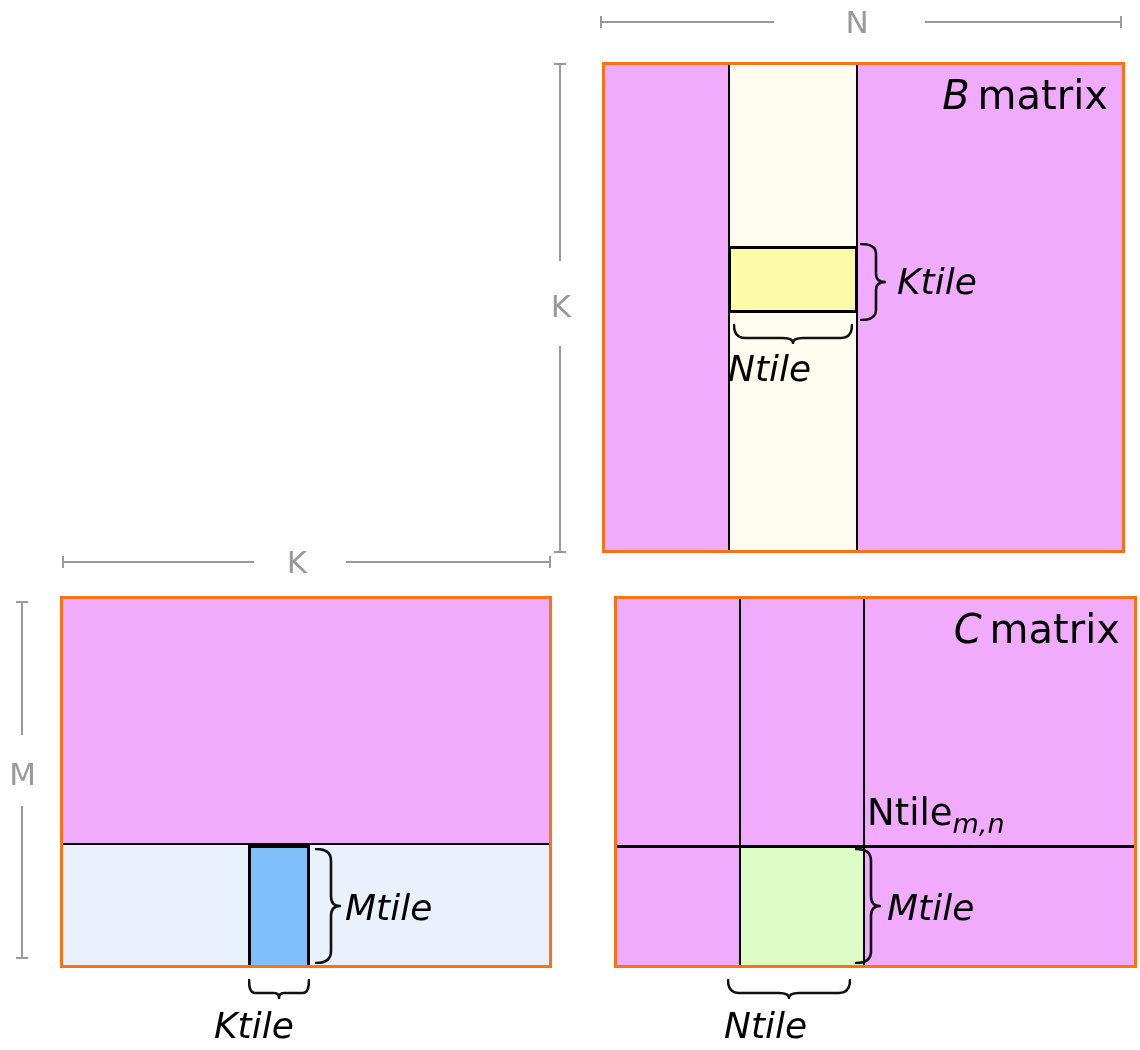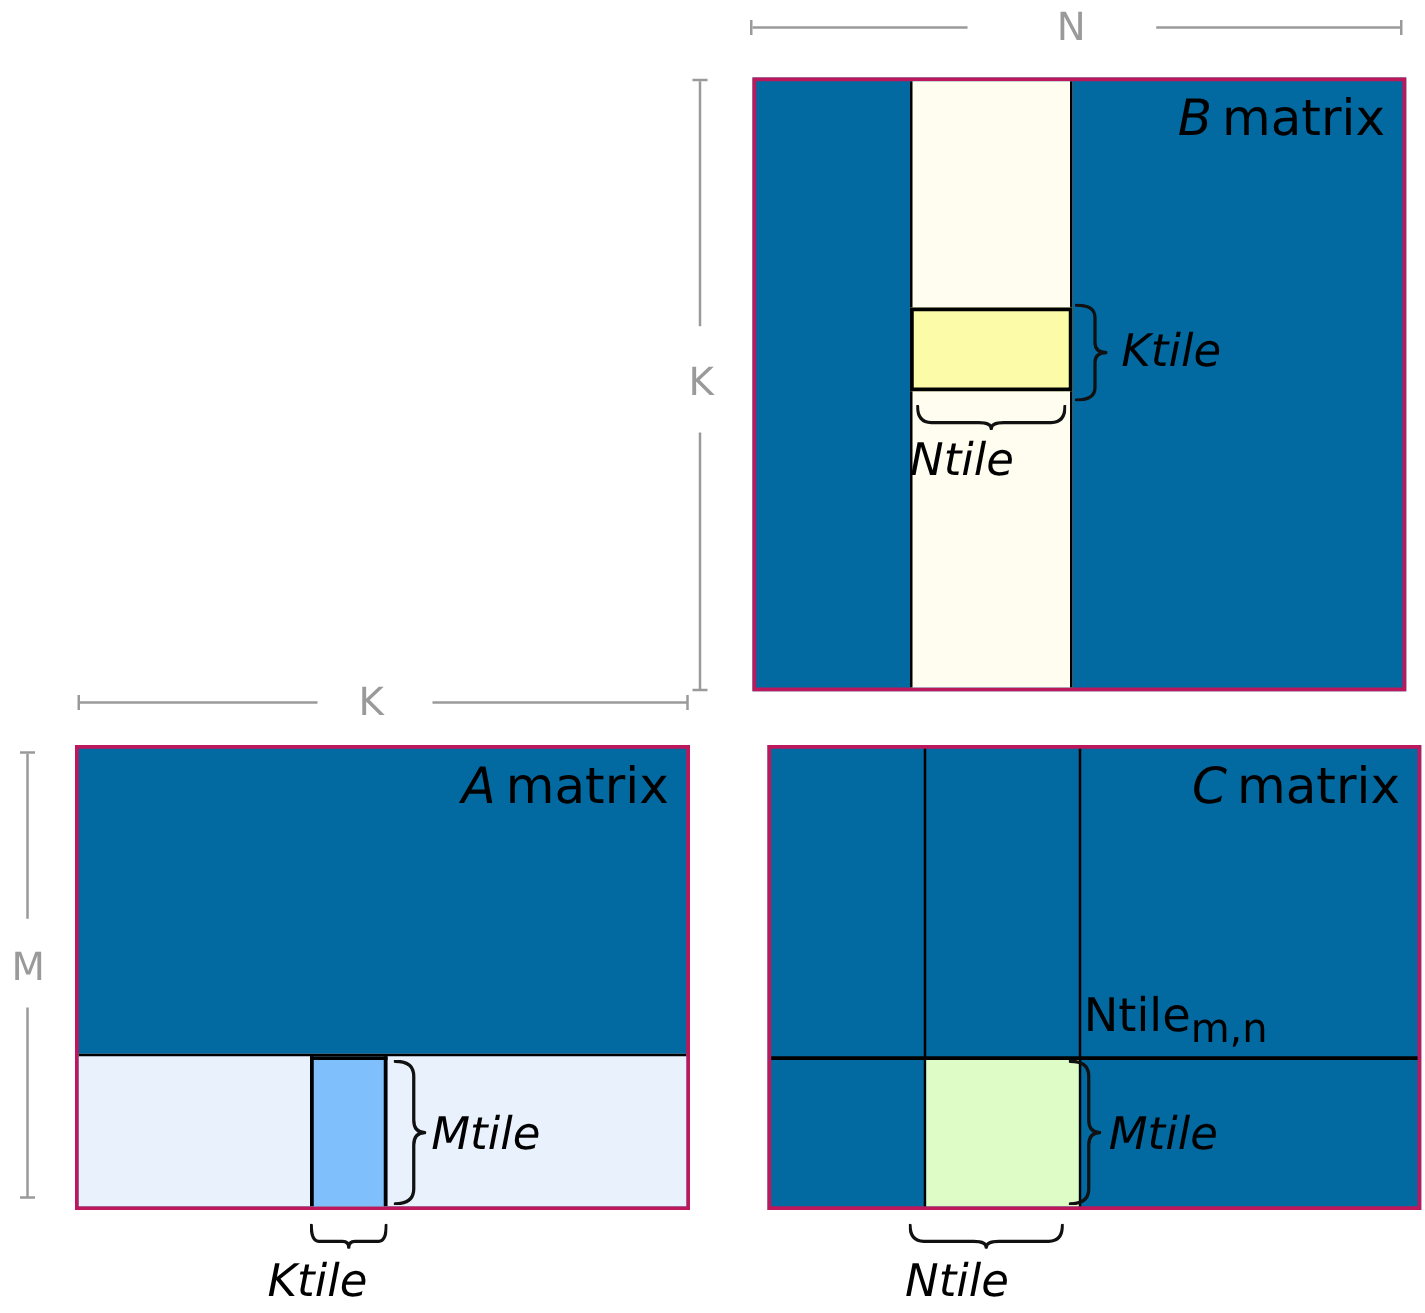--- a/index.html
+++ b/index.html
@@ -1,21 +1,21 @@
 <!DOCTYPE html>
 <html><head>
 <meta charset="utf-8">
 <style>
   html,body{margin:0;padding:0;background:#ffffff;}
   body{width:1140px;height:1050px;position:relative;overflow:hidden;
        font-family:"DejaVu Sans","Liberation Sans",sans-serif;color:#000;}
   .canvas{position:absolute;left:0;top:0;width:1140px;height:1050px;}
 
   
-  .panel{position:absolute;border:3px solid #be185d;background:#0369a1;box-sizing:border-box;}
+  .panel{position:absolute;border:3px solid #f97316;background:#f0abfc;box-sizing:border-box;}
   .panel-inner{position:absolute;left:0;top:0;right:0;bottom:0;}
   #panelB{left:602px;top:62px;width:523px;height:491px;}
   #panelA{left:60px;top:596px;width:492px;height:372px;}
   #panelC{left:602px;top:596px;width:523px;height:372px;margin-left:12px;}
 
   .panel-title{position:absolute;top:8px;right:14px;font-size:40px;line-height:1.1;white-space:nowrap;}
   .panel-title .letter{font-style:italic;margin-right:0.20em;}
 
   
   .b-strip{position:absolute;left:123px;top:0;width:130px;height:100%;
@@ -28,21 +28,21 @@
            background:#e8f1fc;border-top:2px solid #000;box-sizing:border-box;}
   .a-tile{position:absolute;left:185px;top:246px;bottom:0;width:62px;
           background:#7fbffc;border:3px solid #000;border-bottom:none;box-sizing:border-box;}
 
   
   .c-col{position:absolute;top:0;bottom:0;width:2px;background:#000;}
   .c-col1{left:122px;} .c-col2{left:246px;}
   .c-row{position:absolute;left:0;right:0;top:246px;height:3px;background:#000;}
   .c-tile{position:absolute;left:124px;width:122px;top:249px;bottom:0;background:#defcc6;}
   .c-block{position:absolute;left:250px;top:192px;font-size:37px;white-space:nowrap;}
-  .c-block sub{font-size:32px;}
+  .c-block sub{font-size:27px;font-style:italic;}
 
   
   .tile-label{position:absolute;font-style:italic;font-size:36px;line-height:1.1;white-space:nowrap;}
   .centered{}
 
   
   .dim{position:absolute;background:#9a9a9a;}
   .dim-label{position:absolute;color:#9a9a9a;font-size:31px;line-height:1.1;text-align:center;}
 
   .brace{position:absolute;}
@@ -82,23 +82,20 @@
 
   <svg class="brace" style="left:733px;top:324px;" width="120" height="20" viewBox="0 0 120 20">
     <path d="M 1,1 Q 1,14 12,14 L 50,14 Q 60,14 60,19 Q 60,14 70,14 L 108,14 Q 119,14 119,1"></path>
   </svg>
   <div class="tile-label centered" style="left:728px;top:349px;width:130px;">Ntile</div>
 
   <div class="panel" id="panelA">
     <div class="panel-inner">
       <div class="a-strip"></div>
       <div class="a-tile"></div>
-      <div class="panel-title">
-        <span class="letter">A</span><span>matrix</span>
-      </div>
     </div>
   </div>
 
   <div class="dim" style="left:62px;top:556px;width:2px;height:12px;"></div>
   <div class="dim" style="left:64px;top:561px;width:190px;height:2px;"></div>
   <div class="dim-label" style="left:252px;top:545px;width:90px;">K</div>
   <div class="dim" style="left:346px;top:561px;width:204px;height:2px;"></div>
   <div class="dim" style="left:549px;top:556px;width:2px;height:12px;"></div>
 
   <div class="dim" style="left:16px;top:601px;width:12px;height:2px;"></div>

